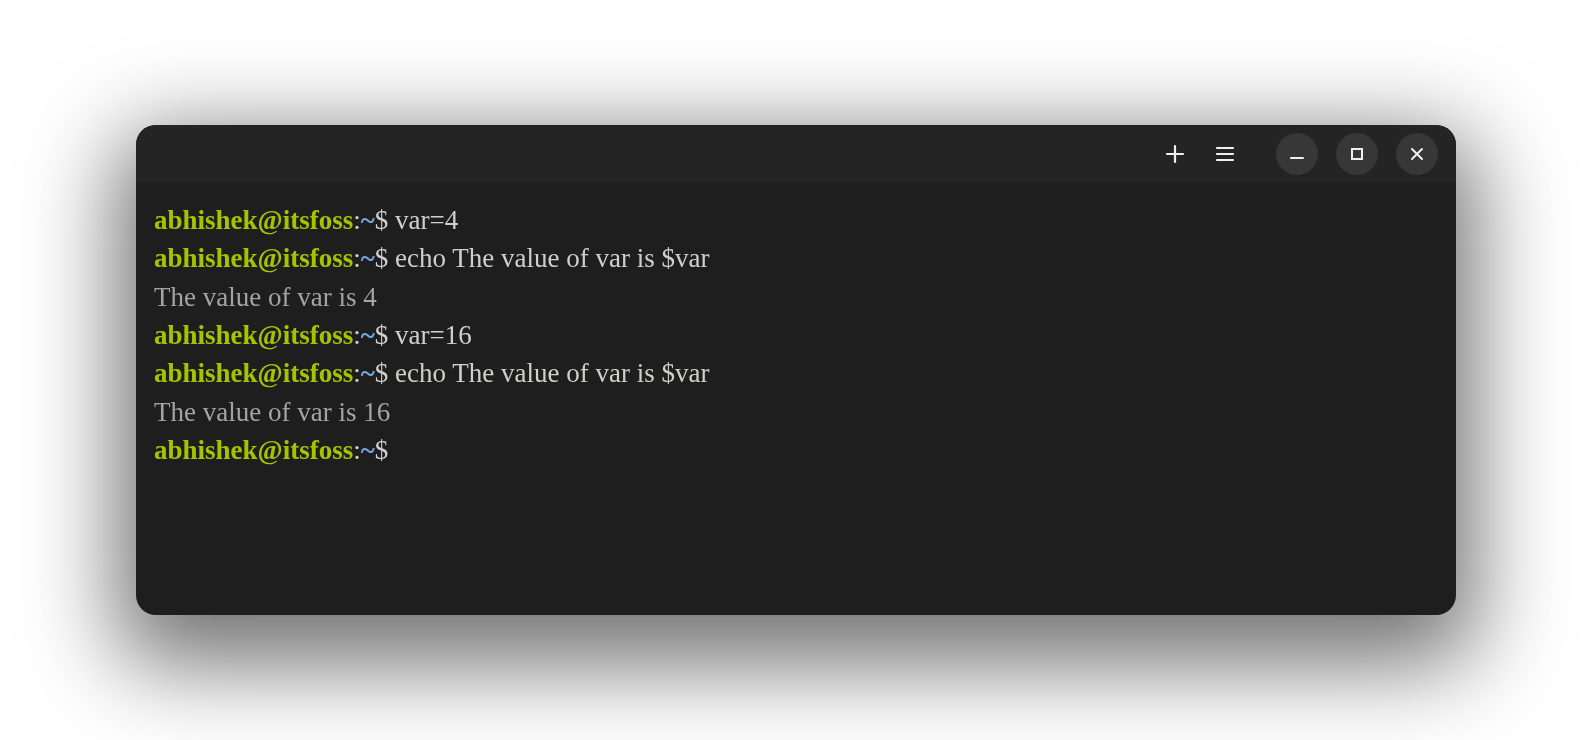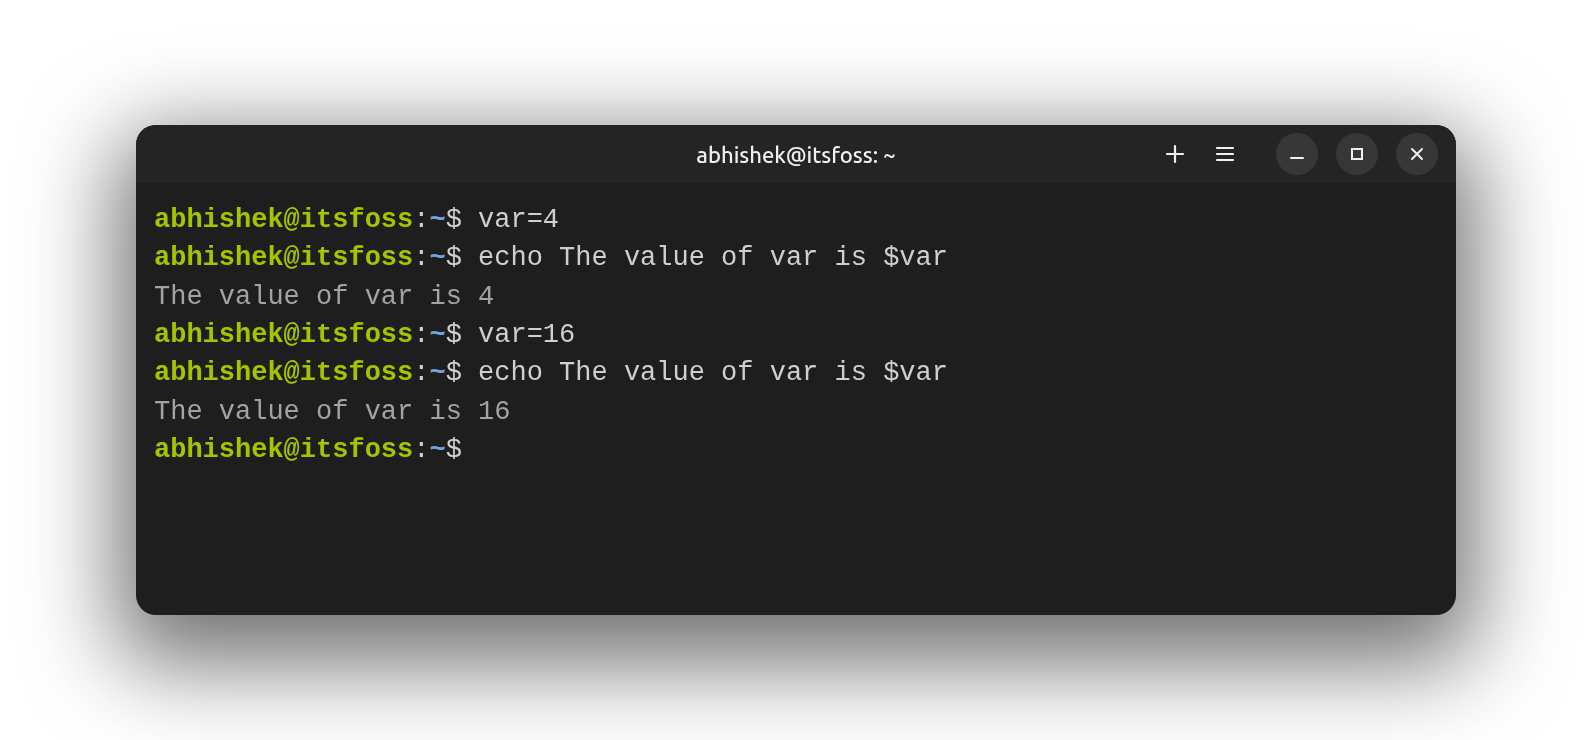--- a/index.html
+++ b/index.html
@@ -71,21 +71,21 @@
       gap: 18px;
       margin-left: 12px;
     }
     .terminal-body {
       flex: 1;
       padding: 18px 18px;
       font-size: 27px;
       line-height: 1.42;
       color: #d0cfcc;
       white-space: pre;
-      font-family: Liberation Mono, monospace;
+      font-family: Liberation Serif, serif;
     }
     .prompt-user {
       color: #a4c400;
       font-weight: bold;
     }
     .prompt-colon {
       color: #d0cfcc;
     }
     .prompt-path {
       color: #6fa8dc;
@@ -102,21 +102,20 @@
     }
     .terminal-line {
       display: block;
     }
   </style>
 </head>
 <body>
 
 <div class="terminal-window">
   <div class="titlebar">
-    <div class="title">abhishek@itsfoss: ~</div>
     <div class="titlebar-controls">
       <div class="titlebar-icon">
         <svg width="22" height="22" viewBox="0 0 22 22">
             <path d="M11 3v16M3 11h16" stroke="#f0f0f0" stroke-width="2.2" fill="none" stroke-linecap="round"></path>
           </svg>
       </div>
       <div class="titlebar-icon">
         <svg width="22" height="22" viewBox="0 0 22 22">
             <path d="M3 5h16M3 11h16M3 17h16" stroke="#f0f0f0" stroke-width="2.2" fill="none" stroke-linecap="round"></path>
           </svg>

